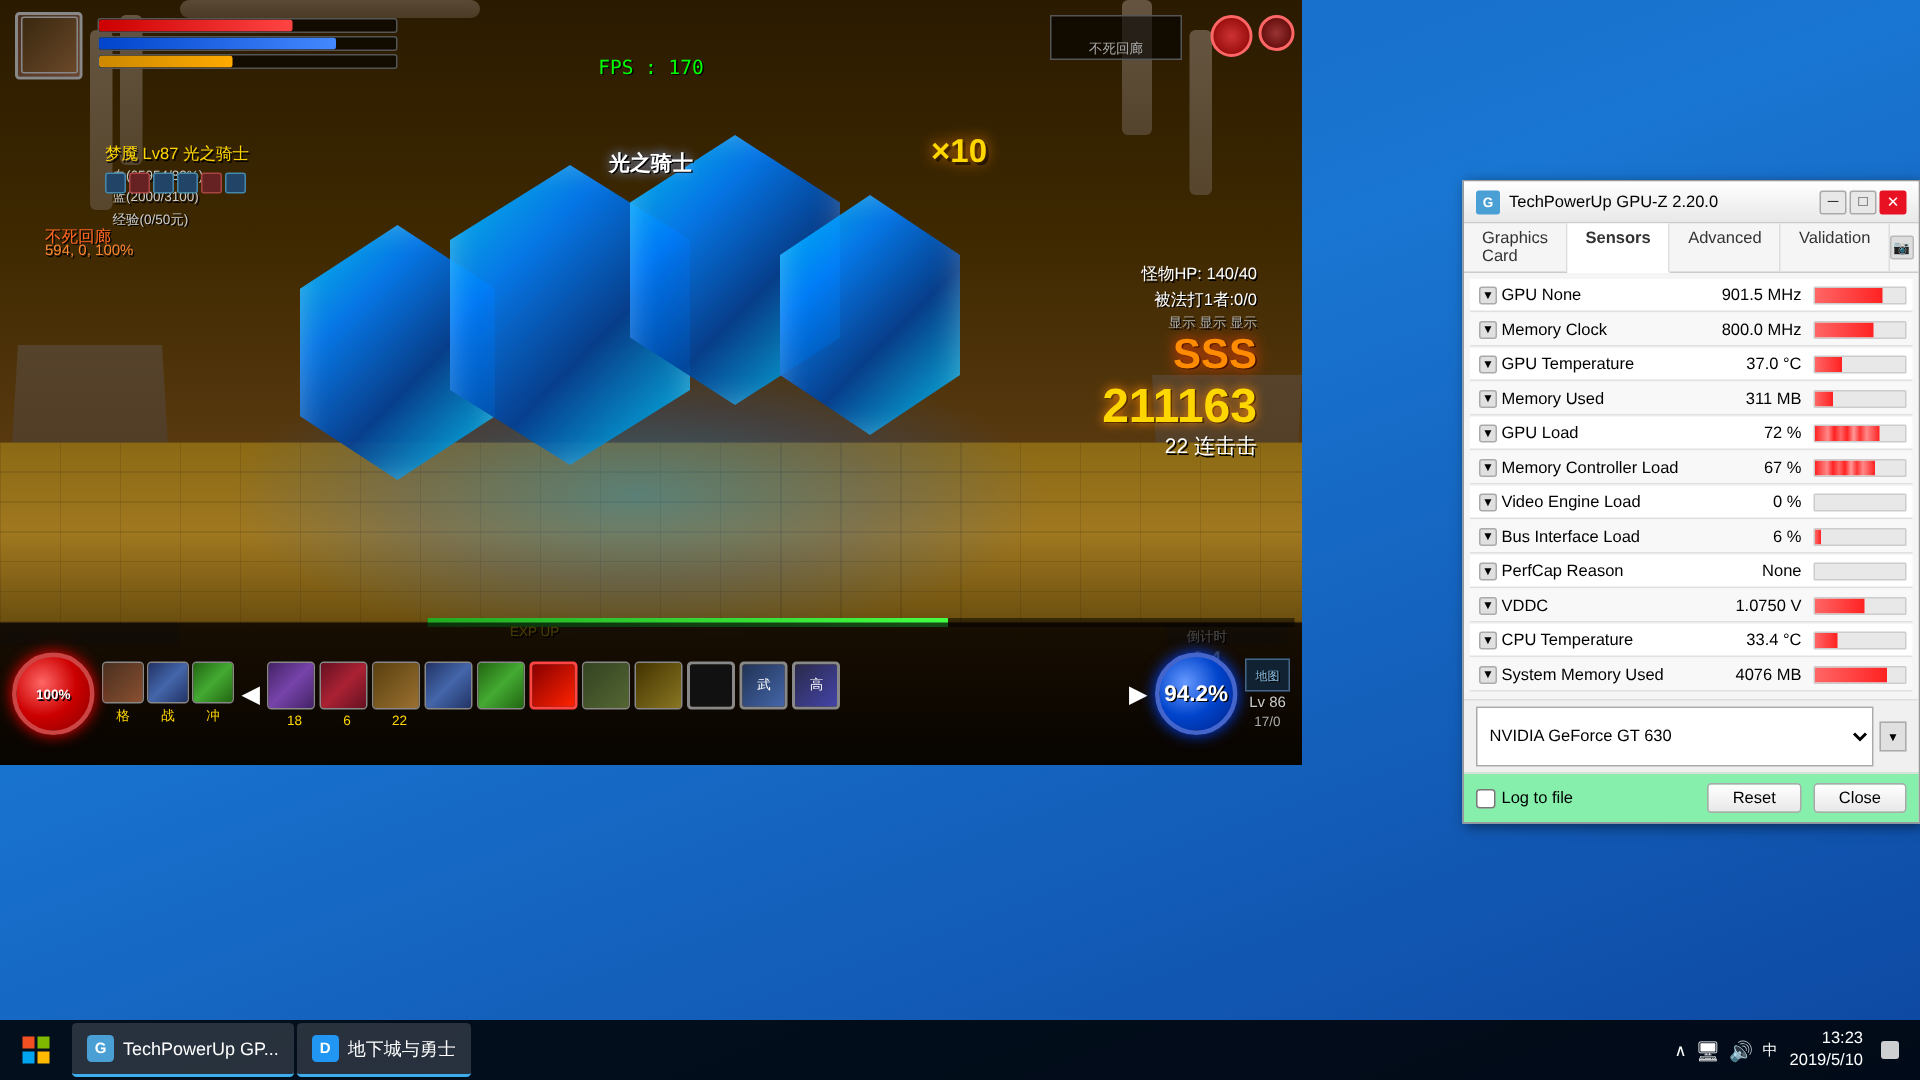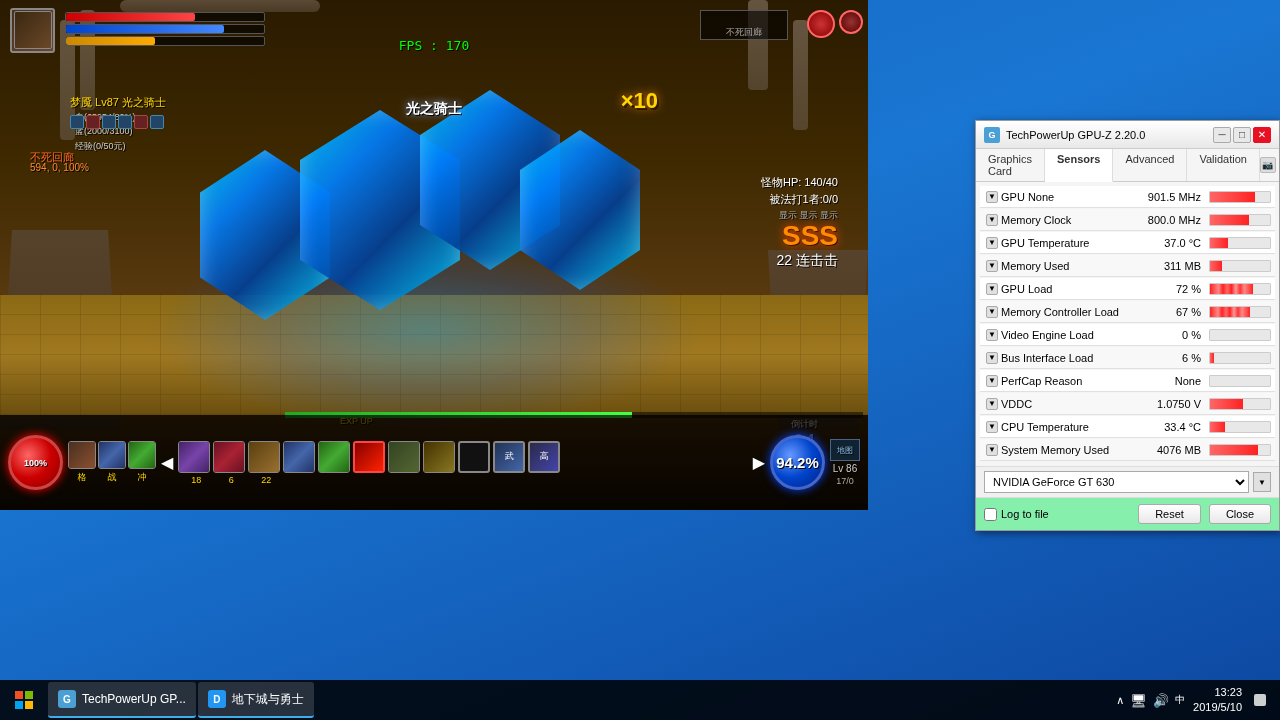--- a/index.html
+++ b/index.html
@@ -577,21 +577,21 @@
       gap: 4px;
       background: #f0f0f0;
       border-top: 1px solid #ddd;
     }
     .gpuz-select {
       flex: 1;
       padding: 2px 4px;
       font-size: 11px;
       border: 1px solid #aaa;
       background: #fff;
-      height: 22px;
+      height: 40px;
     }
     .gpuz-select-arrow {
       width: 18px;
       height: 20px;
       background: #e0e0e0;
       border: 1px solid #aaa;
       display: flex;
       align-items: center;
       justify-content: center;
       font-size: 8px;
@@ -832,20 +832,21 @@
       <div class="multiplier">×10</div>
 
       <div class="mini-status">
         <div>怪物HP: 140/40</div>
         <div>被法打1者:0/0</div>
         <div style="font-size:9px;color:#aaa;">显示 显示 显示</div>
       </div>
 
       <div class="score-display">
         <div class="score-sss">SSS</div>
+        <div class="score-number">211163</div>
         <div class="score-hits">22 连击击</div>
       </div>
 
       <div class="countdown">
         <div style="font-size:9px;">倒计时</div>
         <div style="font-size:14px;font-weight:bold;">0.4</div>
       </div>
 
       <div class="exp-bar-game">
         <div class="exp-fill-game"></div>

